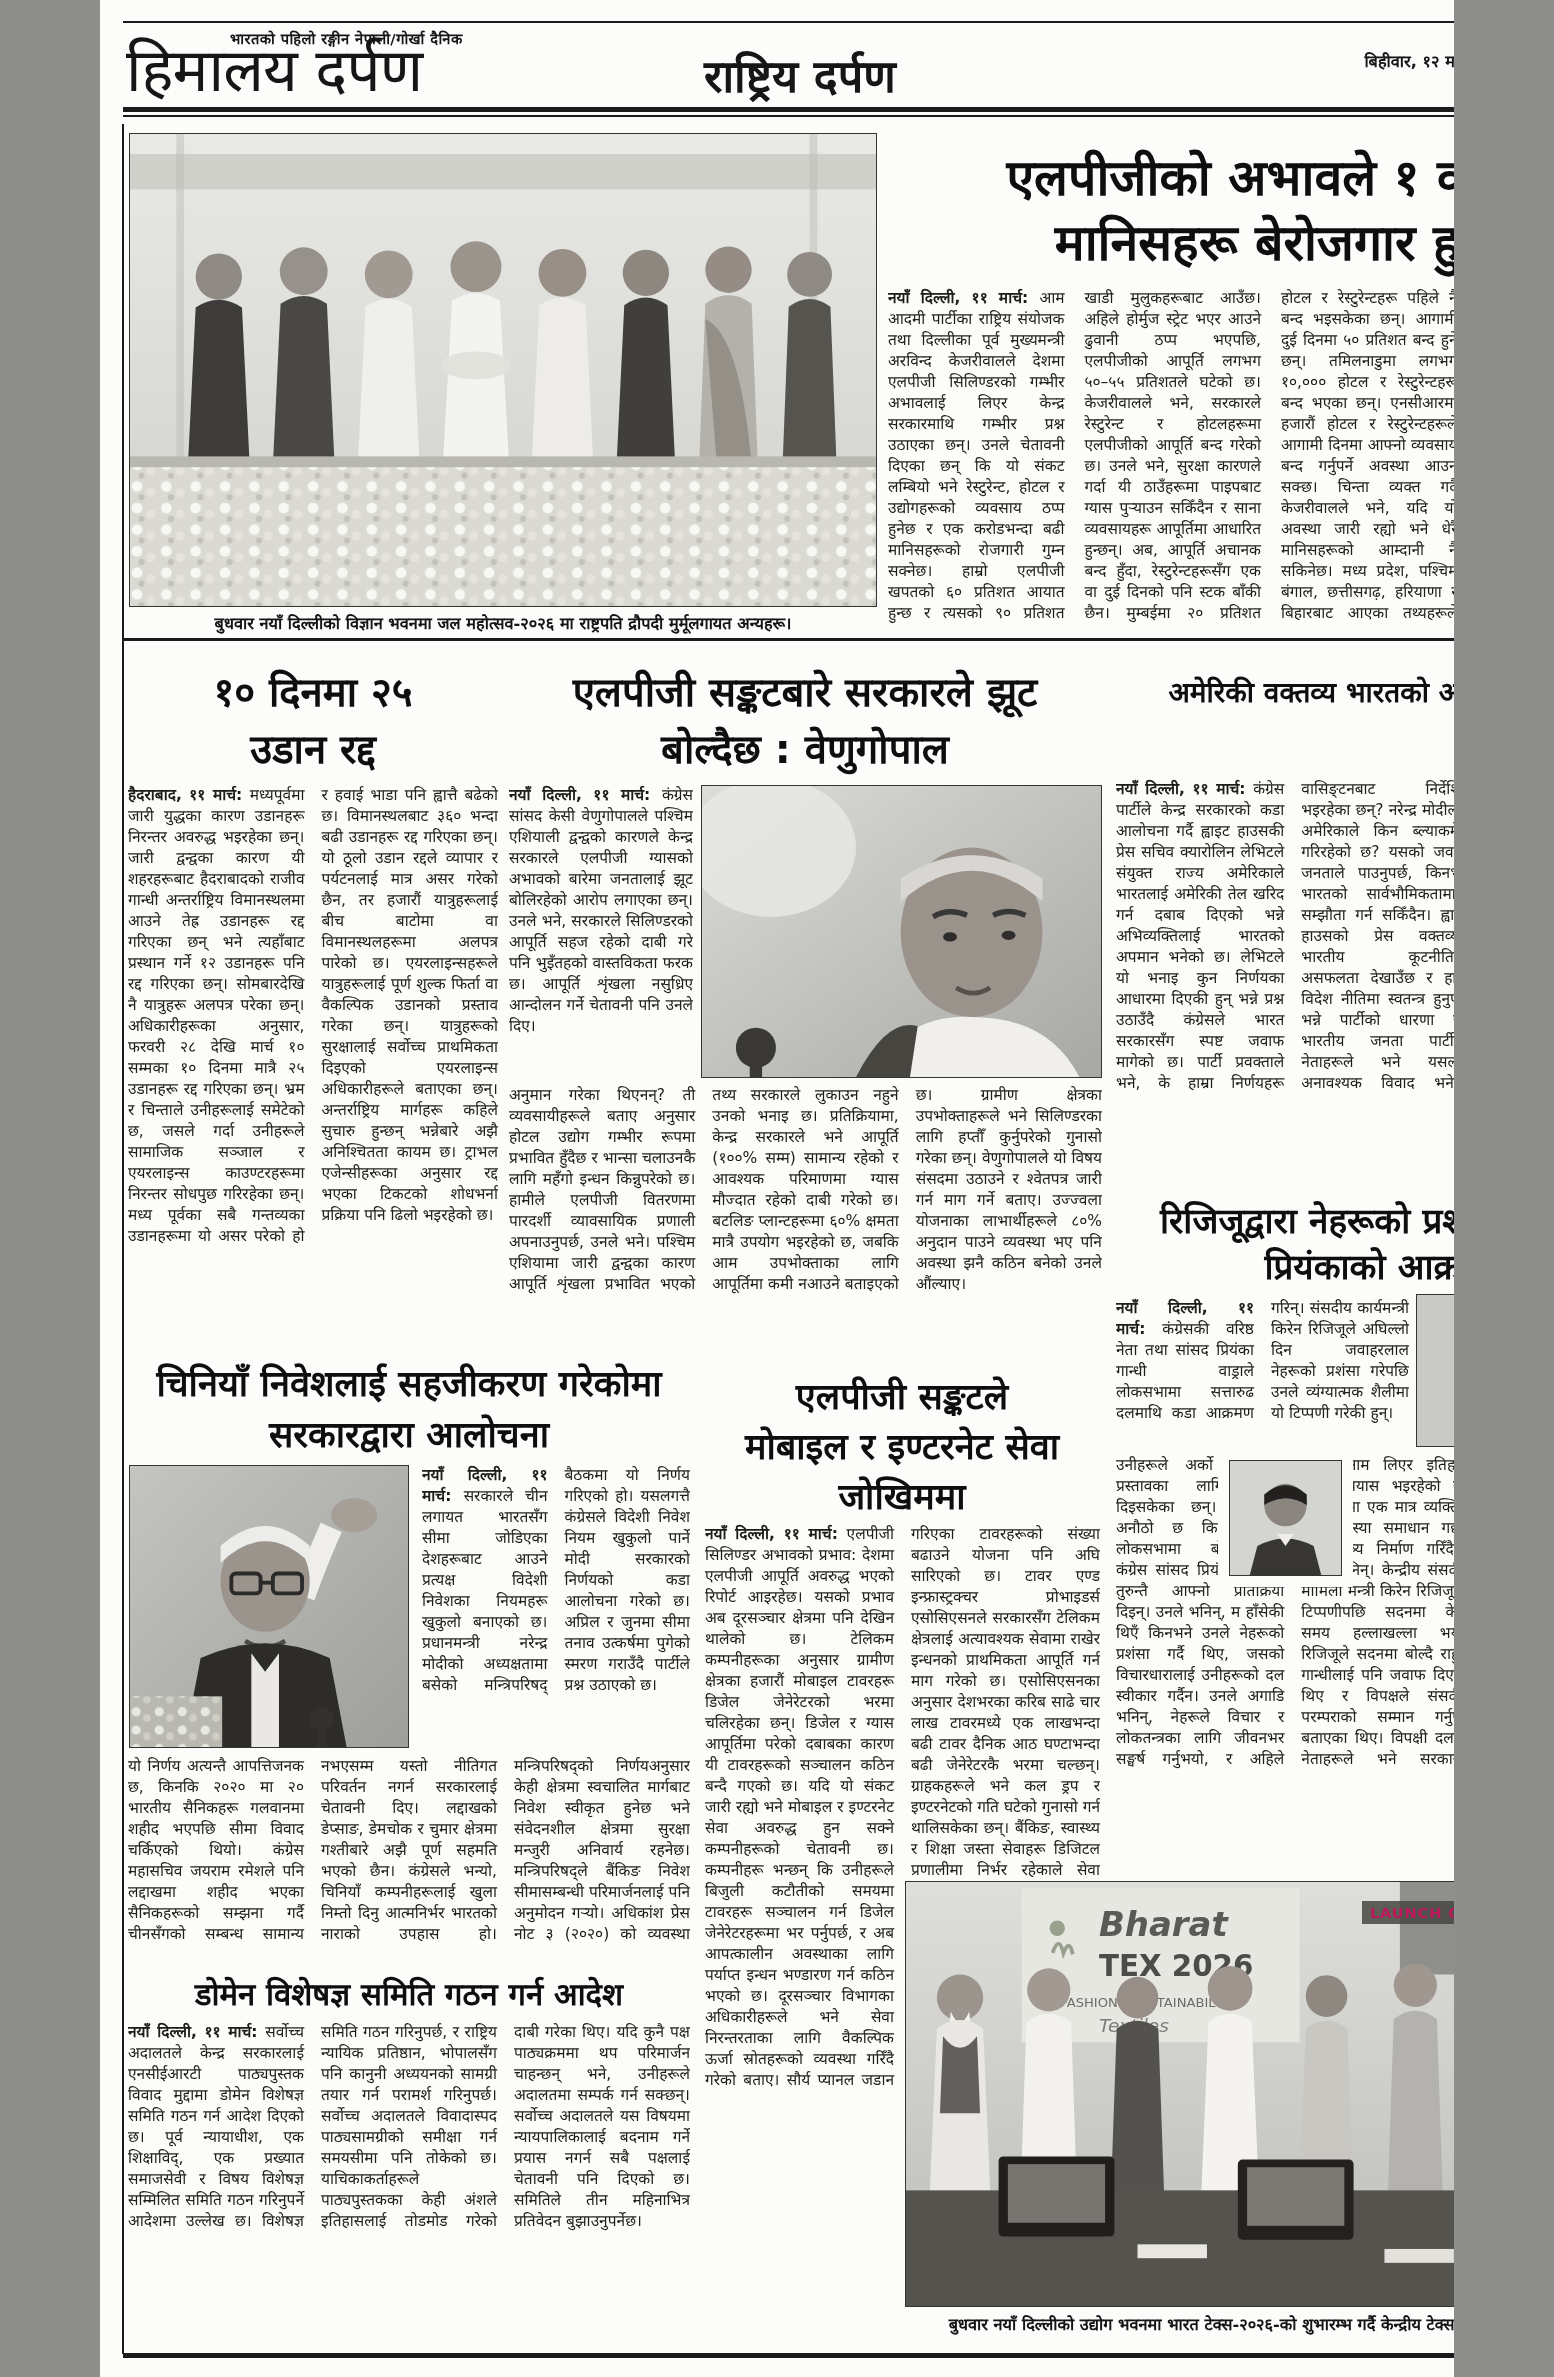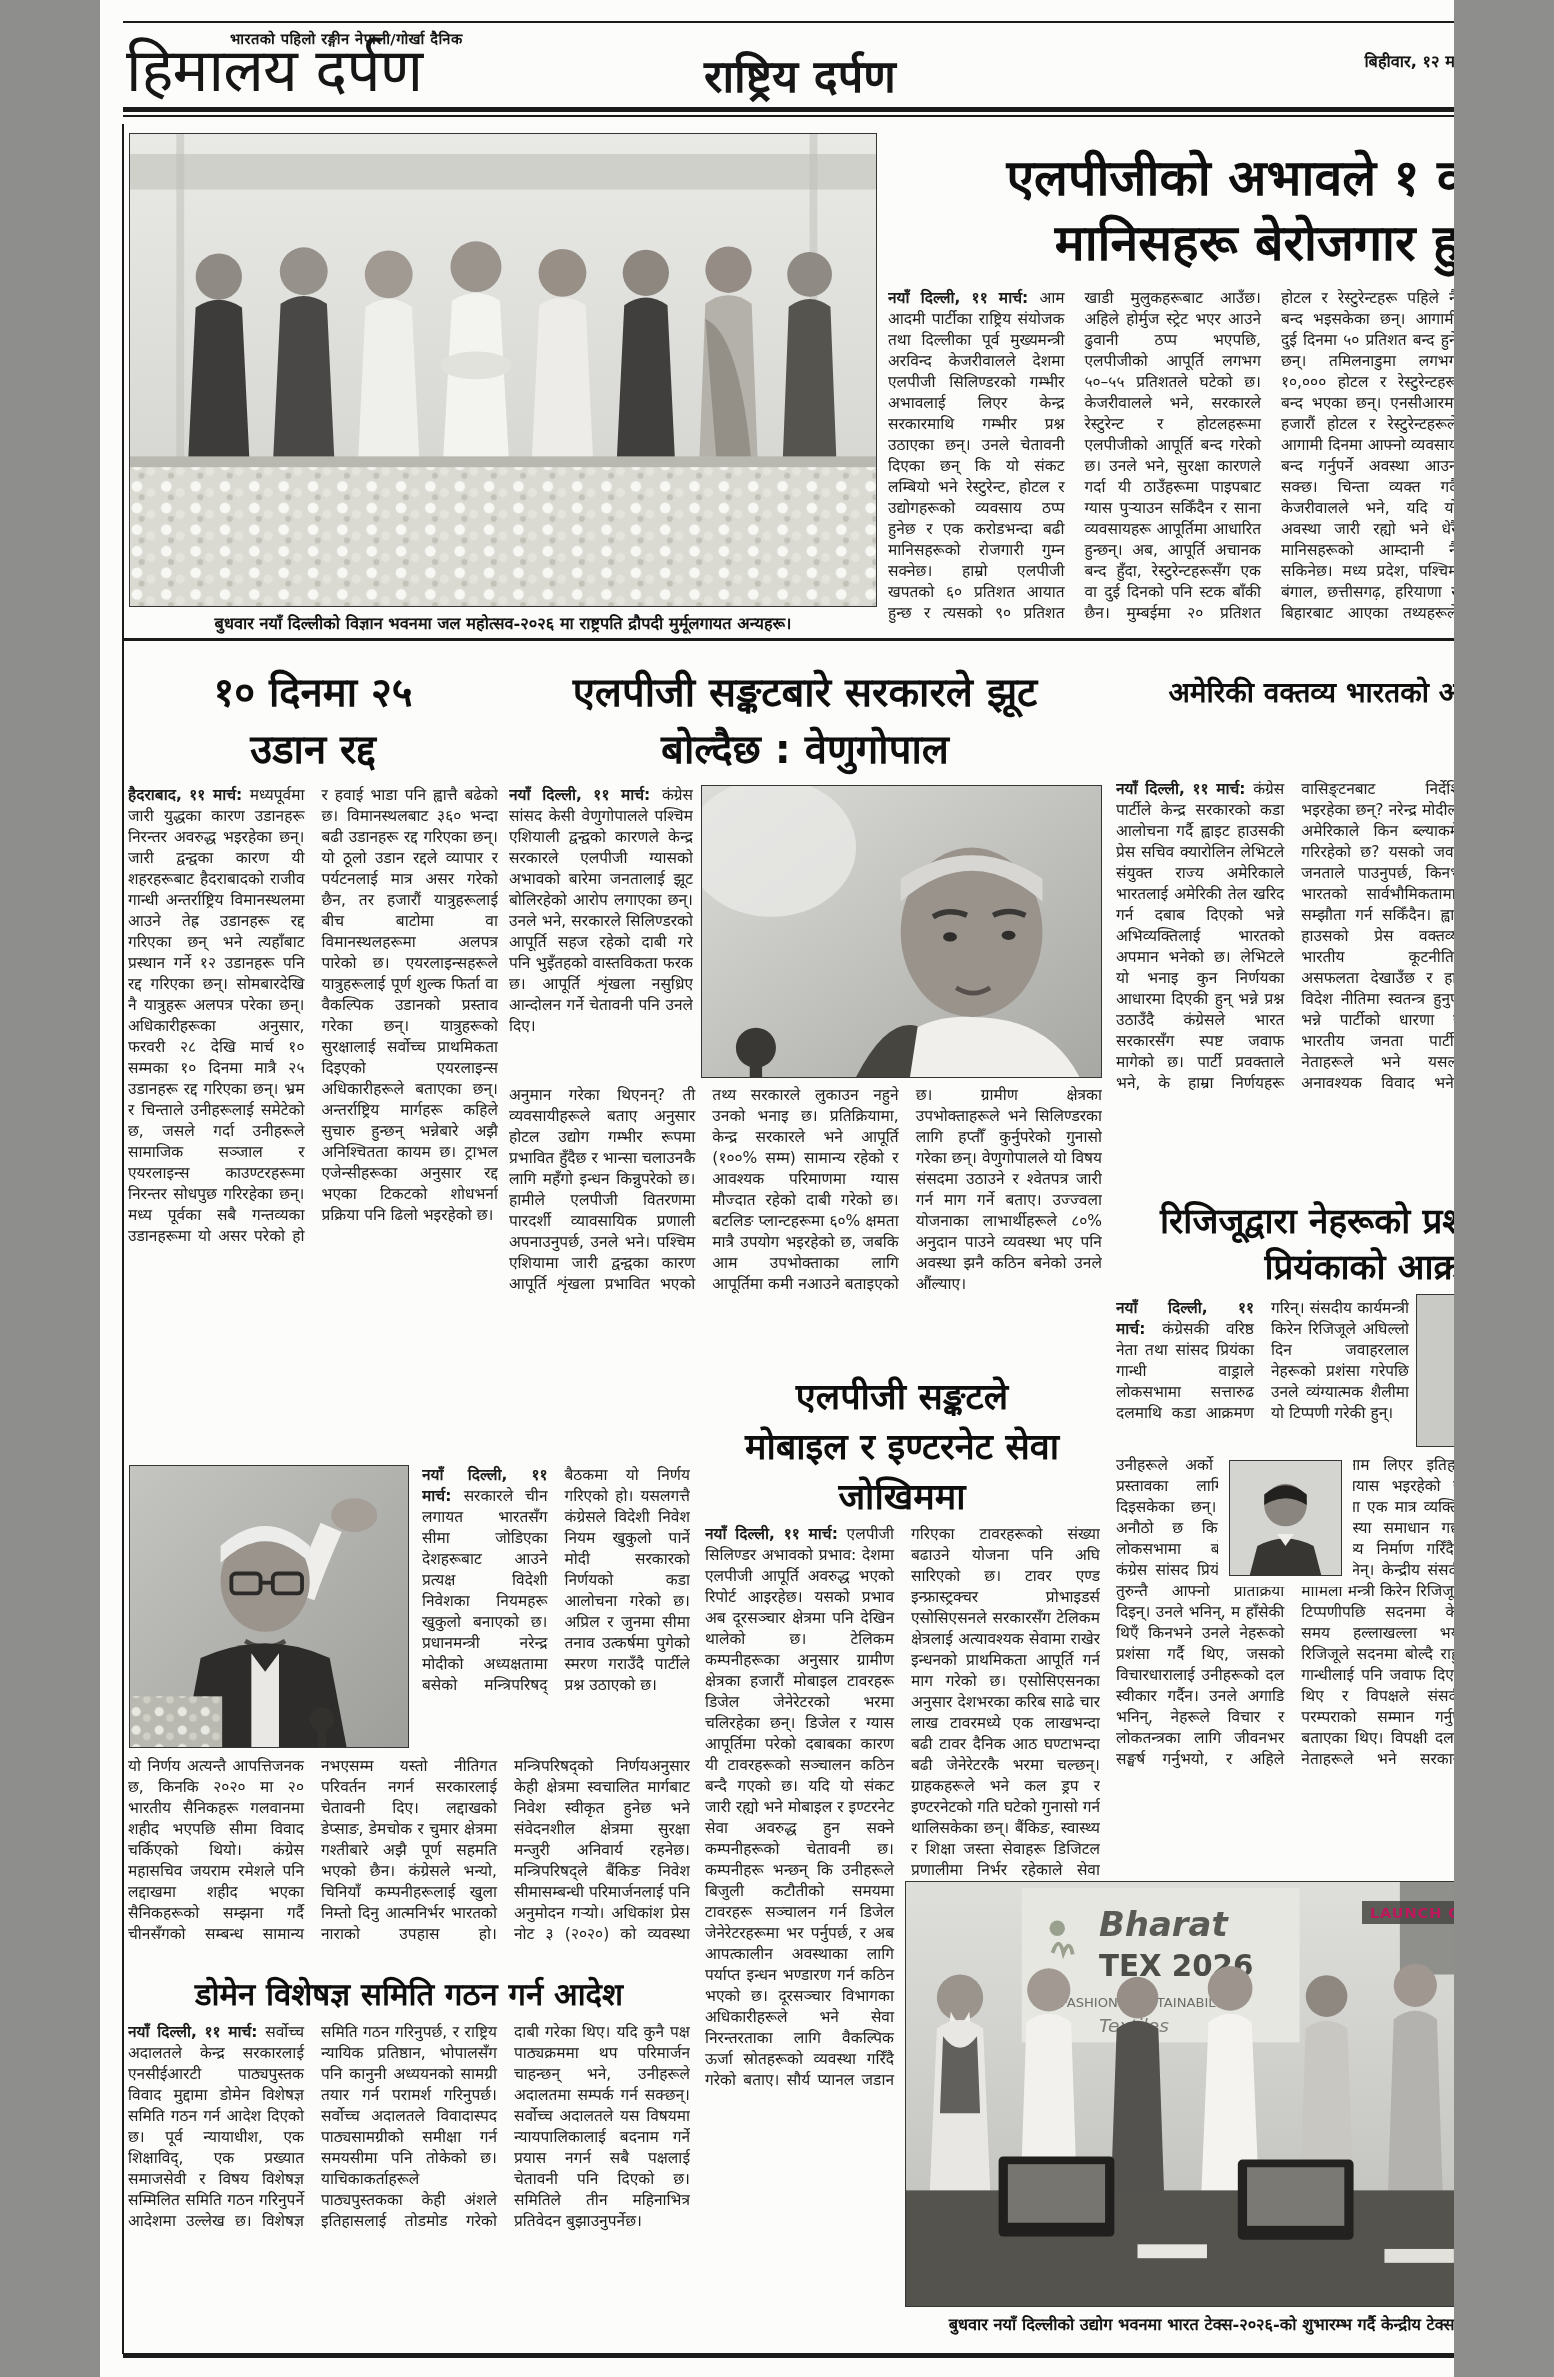--- a/index.html
+++ b/index.html
@@ -172,20 +172,23 @@
   <div class="photo inset-mask" style="left:1129px;top:1460px;width:113px;height:116px">
     <svg viewBox="0 0 146 150" preserveAspectRatio="none">
       <rect width="146" height="150" fill="#d4d4d1"></rect>
       <circle cx="73" cy="58" r="28" fill="#8b857f"></circle>
       <path d="M45 44 Q73 20 101 44 L101 58 Q73 40 45 58 Z" fill="#23211f"></path>
       <path d="M26 150 L36 112 Q73 92 110 112 L120 150 Z" fill="#383633"></path>
       <path d="M62 96 L73 112 L84 96 Z" fill="#efeeeb"></path>
     </svg>
   </div>
 
+  <div class="abs headline" style="left:28px;top:1358px;width:562px;font-size:36px;line-height:51px">
+    <div class="inner" style="max-width:542px">चिनियाँ निवेशलाई सहजीकरण गरेकोमा सरकारद्वारा आलोचना</div>
+  </div>
   <div class="photo" style="left:29px;top:1465px;width:280px;height:283px">
     <svg viewBox="0 0 362 366" preserveAspectRatio="none">
       <defs>
         <linearGradient id="bgC" x1="0" y1="0" x2="1" y2="1">
           <stop offset="0" stop-color="#c4c4c1"></stop>
             <stop offset="1" stop-color="#9e9e9a"></stop>
         </linearGradient>
         <pattern id="flw2" width="30" height="24" patternUnits="userSpaceOnUse">
           <rect width="30" height="24" fill="#b9b9b1"></rect>
           <circle cx="8" cy="8" r="6" fill="#e8e8e2"></circle>

